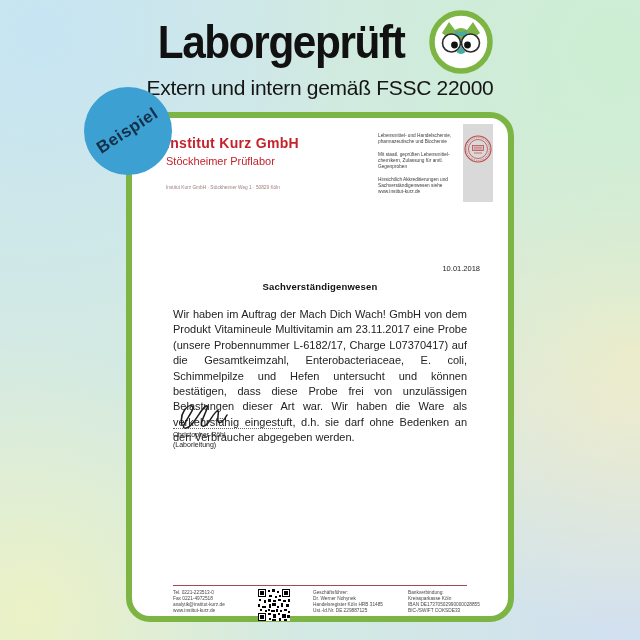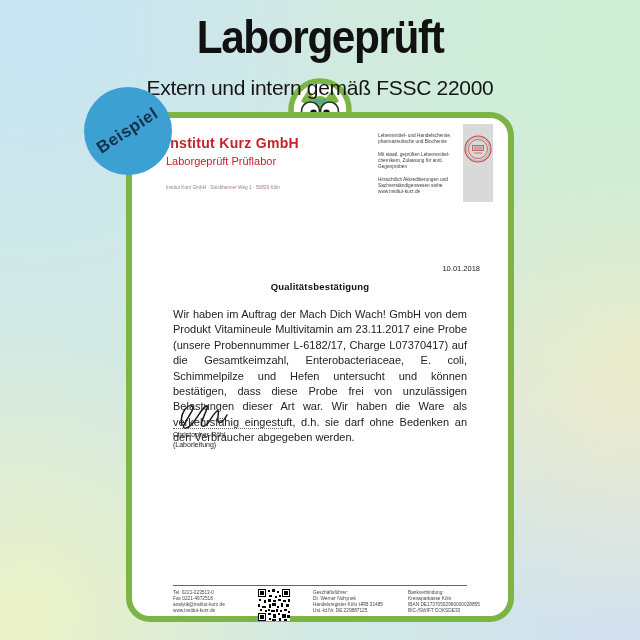--- a/index.html
+++ b/index.html
@@ -9,21 +9,21 @@
     background-color:#d2e9e4;
     background-image:
       radial-gradient(circle 430px at 6% 5%, #c6e4f3 0%, rgba(198,228,243,0) 70%),
       radial-gradient(circle 520px at 96% 8%, #cdeed2 0%, rgba(205,238,210,0) 70%),
       radial-gradient(circle 470px at 99% 55%, #f1ecca 0%, rgba(241,236,202,0) 60%),
       radial-gradient(circle 430px at 4% 96%, #ecf2c6 0%, rgba(236,242,198,0) 65%),
       radial-gradient(circle 430px at 97% 97%, #d2e0f0 0%, rgba(210,224,240,0) 65%);
   }
   .abs{position:absolute;}
   
-  .title-row{top:10px;left:0;right:0;display:flex;justify-content:center;align-items:center;gap:14px;flex-direction:column;}
+  .title-row{top:10px;left:0;right:0;display:flex;justify-content:center;align-items:center;gap:14px;}
   .main-title{font-size:46px;font-weight:700;color:#111;letter-spacing:-1.5px;
     transform:scaleX(.92);transform-origin:center;white-space:nowrap;}
   .owl-badge{width:64px;height:64px;flex:0 0 auto;}
   .subtitle{top:76px;left:0;right:0;text-align:center;font-size:21px;color:#151515;
     letter-spacing:-0.3px;}
   
   .beispiel{left:84px;top:87px;width:88px;height:88px;border-radius:50%;
     background:#3da0d2;display:flex;align-items:center;justify-content:center;z-index:5;}
   .beispiel span{transform:rotate(-33deg);font-size:17px;font-weight:700;color:#14304a;letter-spacing:.5px;}
   
@@ -74,21 +74,21 @@
 </div>
 <div class="abs subtitle">Extern und intern gemäß FSSC 22000</div>
 
 <div class="abs beispiel">
   <span>Beispiel</span>
 </div>
 
 <div class="abs card">
 
   <div class="abs brand-name">Institut Kurz GmbH</div>
-  <div class="abs brand-tagline">Laborgeprüft Prüflabor</div>
+  <div class="abs brand-tagline">Stöckheimer Prüflabor</div>
   <div class="abs sender-line">
     <div class="tiny">Institut Kurz GmbH · Stöckheimer Weg 1 · 50829 Köln</div>
   </div>
 
   <div class="abs info-block">
     <div class="tiny">
       <p>Lebensmittel- und Handelschemie, pharmazeutische und Biochemie</p>
       <p>Mit staatl. geprüften Lebensmittel­chemikern, Zulassung für amtl. Gegenproben</p>
       <p>Hinsichtlich Akkreditierungen und Sachverständigenwesen siehe www.institut-kurz.de</p>
     </div>
@@ -99,21 +99,21 @@
     <circle cx="15" cy="17" r="13" fill="none" stroke="#bf4a4a" stroke-width="1.1"></circle>
     <circle cx="15" cy="17" r="9.5" fill="none" stroke="#bf4a4a" stroke-width="0.8"></circle>
     <circle cx="15" cy="17" r="11.4" fill="none" stroke="#bf4a4a" stroke-width="1" stroke-dasharray="0.8 1.1" opacity="0.8"></circle>
     <rect x="9.5" y="13.5" width="11" height="5" fill="none" stroke="#bf4a4a" stroke-width="0.8"></rect>
     <line x1="10.5" y1="15.2" x2="19.5" y2="15.2" stroke="#bf4a4a" stroke-width="0.7"></line>
     <line x1="10.5" y1="17" x2="19.5" y2="17" stroke="#bf4a4a" stroke-width="0.7"></line>
     <line x1="11" y1="21" x2="19" y2="21" stroke="#bf4a4a" stroke-width="0.7"></line>
   </svg>
 
   <div class="abs doc-date">10.01.2018</div>
-  <div class="abs doc-heading">Qualitätsbestätigung</div>
+  <div class="abs doc-heading">Sachverständigenwesen</div>
   <div class="abs doc-body">Wir haben im Auftrag der Mach Dich Wach! GmbH von dem Produkt Vitamineule Multivitamin am 23.11.2017 eine Probe (unsere Probennummer L-6182/17, Charge L07370417) auf die Gesamtkeimzahl, Enterobacteriaceae, E. coli, Schimmelpilze und Hefen untersucht und können bestätigen, dass diese Probe frei von unzulässigen Belastungen dieser Art war. Wir haben die Ware als verkehrsfähig eingestuft, d.h. sie darf ohne Bedenken an den Verbraucher abgegeben werden.</div>
 
   <svg class="abs signature-svg" viewBox="0 0 56 28">
     <path d="M6 24 C3 12 12 3 16 5 C20 7 10 18 8 24 C6 29 12 28 16 23 C22 16 26 7 30 5 C34 3 28 14 26 20 C24 26 28 27 32 22 C35 18 38 12 41 10 C44 8 41 16 42 20 C43 24 48 20 51 14" fill="none" stroke="#1c1c1c" stroke-width="1.5" stroke-linecap="round"></path>
   </svg>
   <div class="abs sig-line"></div>
   <div class="abs sig-name">Christopher Röhl</div>
   <div class="abs sig-role">(Laborleitung)</div>
 
   <div class="abs footer-line"></div>

